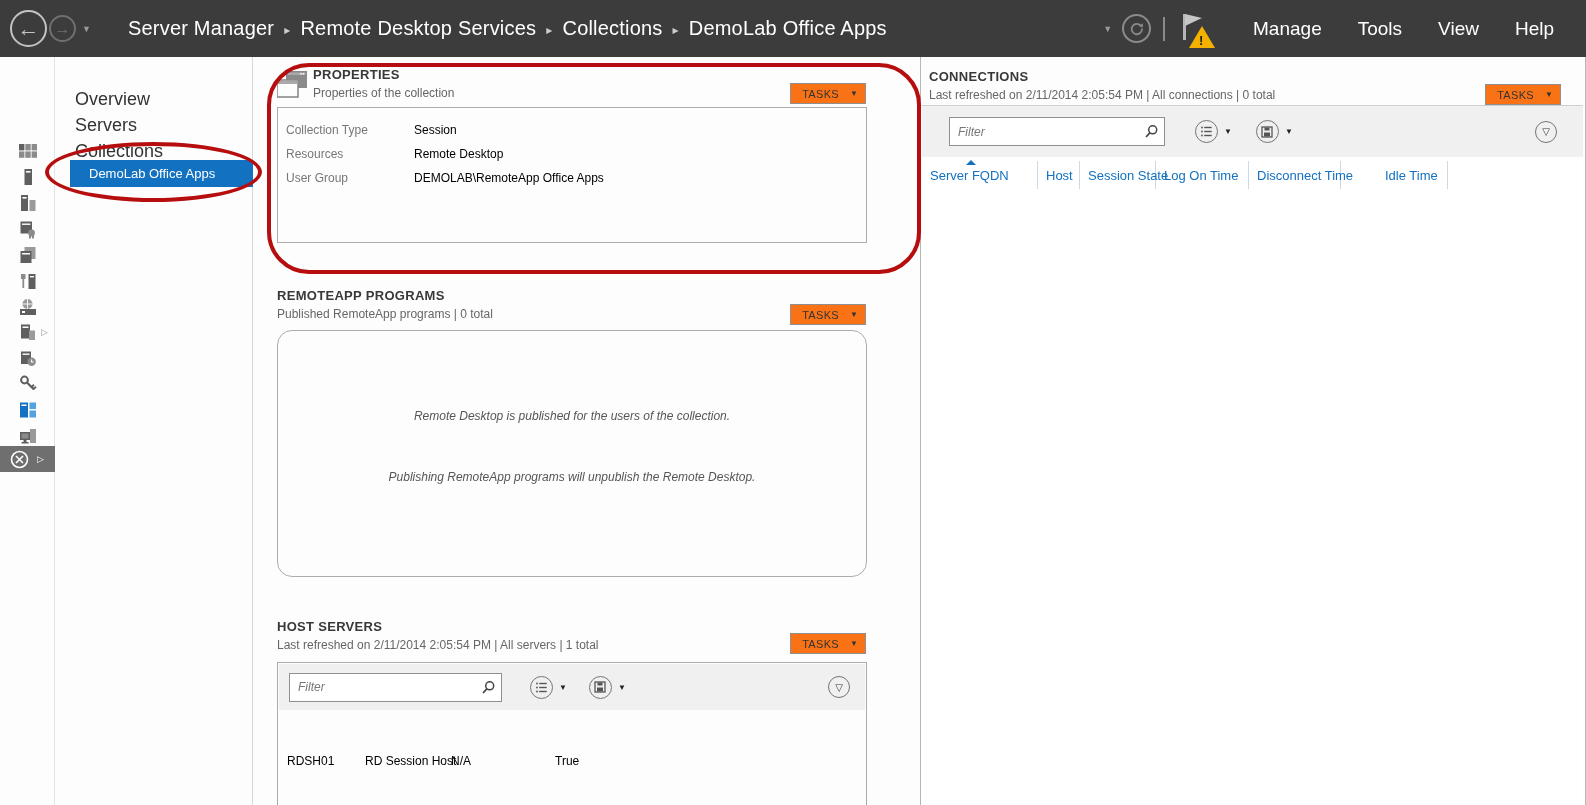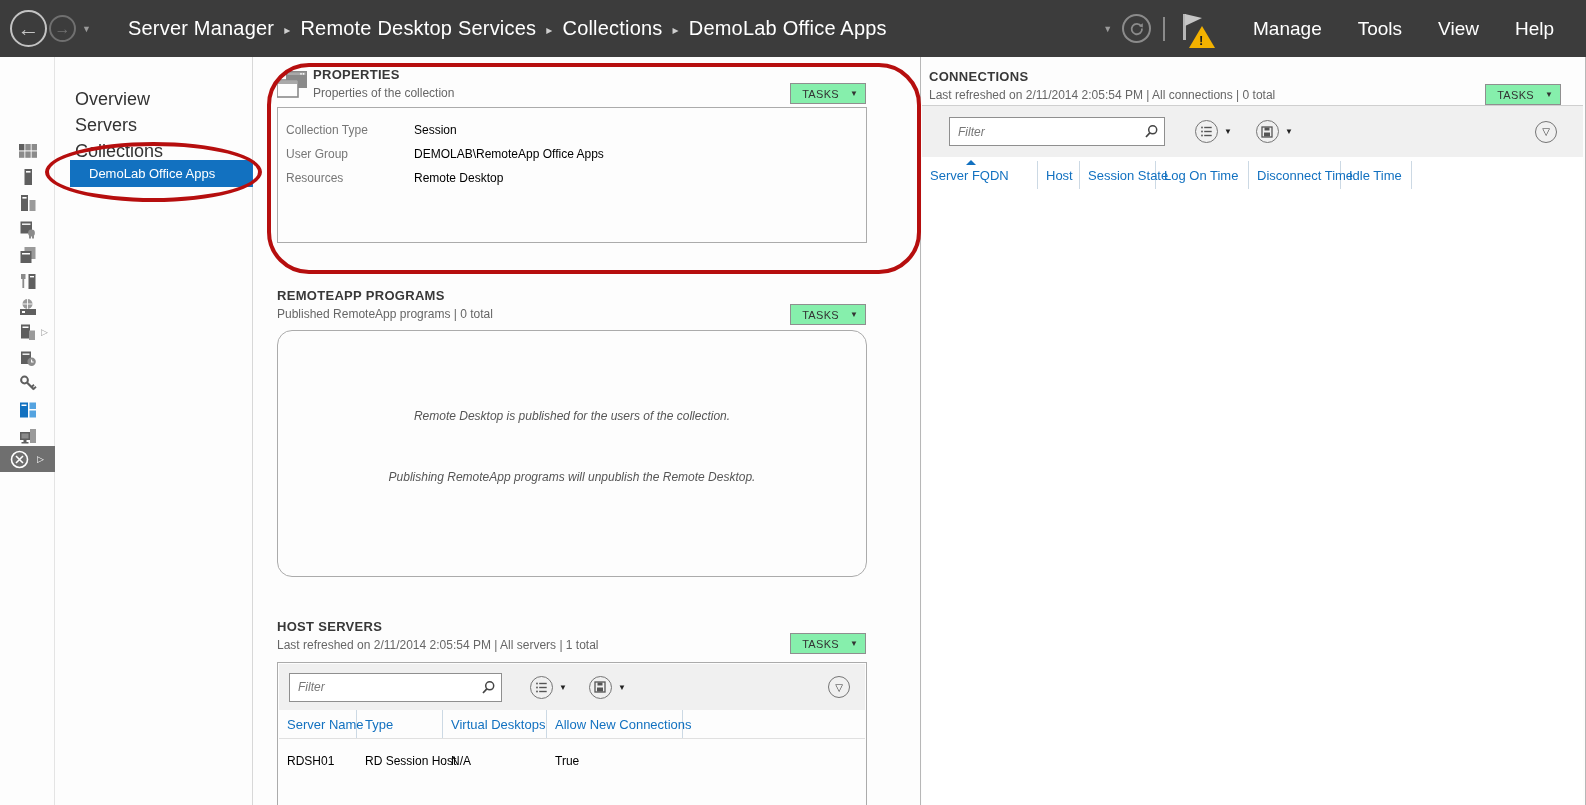--- a/index.html
+++ b/index.html
@@ -34,21 +34,21 @@
   .strip-selected .strip-arrow-w { margin-left:8px; color:#fff; font-size:9px; }
 
   
   .navpanel { position:absolute; left:55px; top:57px; width:198px; height:748px; background:#fdfdfd; border-right:1px solid #d8d8d8; }
   .nav-item { position:absolute; left:20px; font-size:18px; color:#333; cursor:default; white-space:nowrap; }
   .nav-selected { position:absolute; left:15px; top:103px; width:183px; height:27px; background:#1271c0; color:#fff; font-size:13px; display:flex; align-items:center; padding-left:19px; white-space:nowrap; }
 
   
   .tile-title { font-size:13px; font-weight:bold; color:#383838; letter-spacing:.3px; white-space:nowrap; }
   .tile-sub { font-size:12px; color:#666; margin-top:4px; white-space:nowrap; }
-  .tasks-btn { position:absolute; width:76px; height:21px; background:#86efac; border:1px solid #8f8f8f; display:flex; align-items:center; font-size:11px; color:#333; cursor:default; }
+  .tasks-btn { position:absolute; width:76px; height:21px; background:#f97316; border:1px solid #8f8f8f; display:flex; align-items:center; font-size:11px; color:#333; cursor:default; }
   .tasks-btn .tlabel { flex:1; text-align:center; letter-spacing:.3px; }
   .tasks-btn .tcaret { font-size:8px; color:#333; padding-right:7px; }
   .box { position:absolute; background:#fdfdfd; border:1px solid #ababab; }
   .filterbar { position:absolute; left:1px; right:1px; top:1px; height:46px; background:#f0f0f0; display:flex; align-items:center; }
   .filter-input { height:29px; border:1px solid #8f8f8f; background:#fff; font-size:12px; padding:0 26px 0 8px; color:#333; }
   .filter-input::placeholder { font-style:italic; color:#777; }
   .filter-wrap { position:relative; }
   .search-glyph { position:absolute; right:6px; top:7px; }
   .circle-btn { width:23px; height:23px; border:1.5px solid #757575; border-radius:50%; background:transparent; display:flex; align-items:center; justify-content:center; }
   .dd-caret { font-size:8px; color:#222; margin-left:6px; }
@@ -263,26 +263,26 @@
     <div class="tasks-btn" style="left:537px; top:26px;">
       <span class="tlabel">TASKS</span>
       <span class="tcaret">▼</span>
     </div>
     <div class="box" style="left:24px; top:50px; width:590px; height:136px; padding-top:10px;">
       <div class="prop-row">
         <span class="prop-label">Collection Type</span>
         <span class="prop-value">Session</span>
       </div>
       <div class="prop-row">
+        <span class="prop-label">Resources</span>
+        <span class="prop-value">Remote Desktop</span>
+      </div>
+      <div class="prop-row">
         <span class="prop-label">User Group</span>
         <span class="prop-value">DEMOLAB\RemoteApp Office Apps</span>
-      </div>
-      <div class="prop-row">
-        <span class="prop-label">Resources</span>
-        <span class="prop-value">Remote Desktop</span>
       </div>
     </div>
 
     <div class="sec-head2" style="top:231px;">
       <div class="tile-title">REMOTEAPP PROGRAMS</div>
       <div class="tile-sub">Published RemoteApp programs | 0 total</div>
     </div>
     <div class="tasks-btn" style="left:537px; top:247px;">
       <span class="tlabel">TASKS</span>
       <span class="tcaret">▼</span>
@@ -323,26 +323,20 @@
         <div class="circle-btn" style="margin-left:22px;">
           <svg width="12" height="12" viewBox="0 0 12 12">
               <rect x="1" y="1" width="10" height="10" fill="none" stroke="#555" stroke-width="1.3"></rect>
               <rect x="3.5" y="1.5" width="5" height="3" fill="#555"></rect>
               <rect x="3" y="6.5" width="6" height="4" fill="#555"></rect>
             </svg>
         </div>
         <span class="dd-caret">▼</span>
         <div class="chev-circle" style="margin-left:auto; margin-right:15px;">▽</div>
       </div>
-      <div class="ghead" style="position:absolute; left:1px; right:1px; top:47px;">
-        <div class="gh-cell" style="width:78px;">Server Name</div>
-        <div class="gh-cell" style="width:86px;">Type</div>
-        <div class="gh-cell" style="width:104px;">Virtual Desktops</div>
-        <div class="gh-cell" style="width:136px;">Allow New Connections</div>
-      </div>
       <div class="grow" style="position:absolute; left:1px; right:1px; top:80px;">
         <div class="gr-cell" style="width:78px;">RDSH01</div>
         <div class="gr-cell" style="width:86px;">RD Session Host</div>
         <div class="gr-cell" style="width:104px;">N/A</div>
         <div class="gr-cell" style="width:136px;">True</div>
       </div>
     </div>
   </main>
 
   <section class="connections">
@@ -388,21 +382,21 @@
     <div class="conn-table">
       <div class="ghead" style="border-bottom:none; padding-top:4px;">
         <div class="gh-cell" style="width:116px;">
           <span class="sort-asc"></span>
           <span>Server FQDN</span>
         </div>
         <div class="gh-cell" style="width:42px;">Host</div>
         <div class="gh-cell" style="width:76px;">Session State</div>
         <div class="gh-cell" style="width:93px;">Log On Time</div>
         <div class="gh-cell" style="width:92px;">Disconnect Time</div>
-        <div class="gh-cell" style="width:71px;">Idle Time</div>
+        <div class="gh-cell" style="width:71px;margin-left:36px;">Idle Time</div>
       </div>
     </div>
   </section>
 
   <div class="annot-ellipse"></div>
   <div class="annot-rect"></div>
 
 </div>
 
 </body></html>

